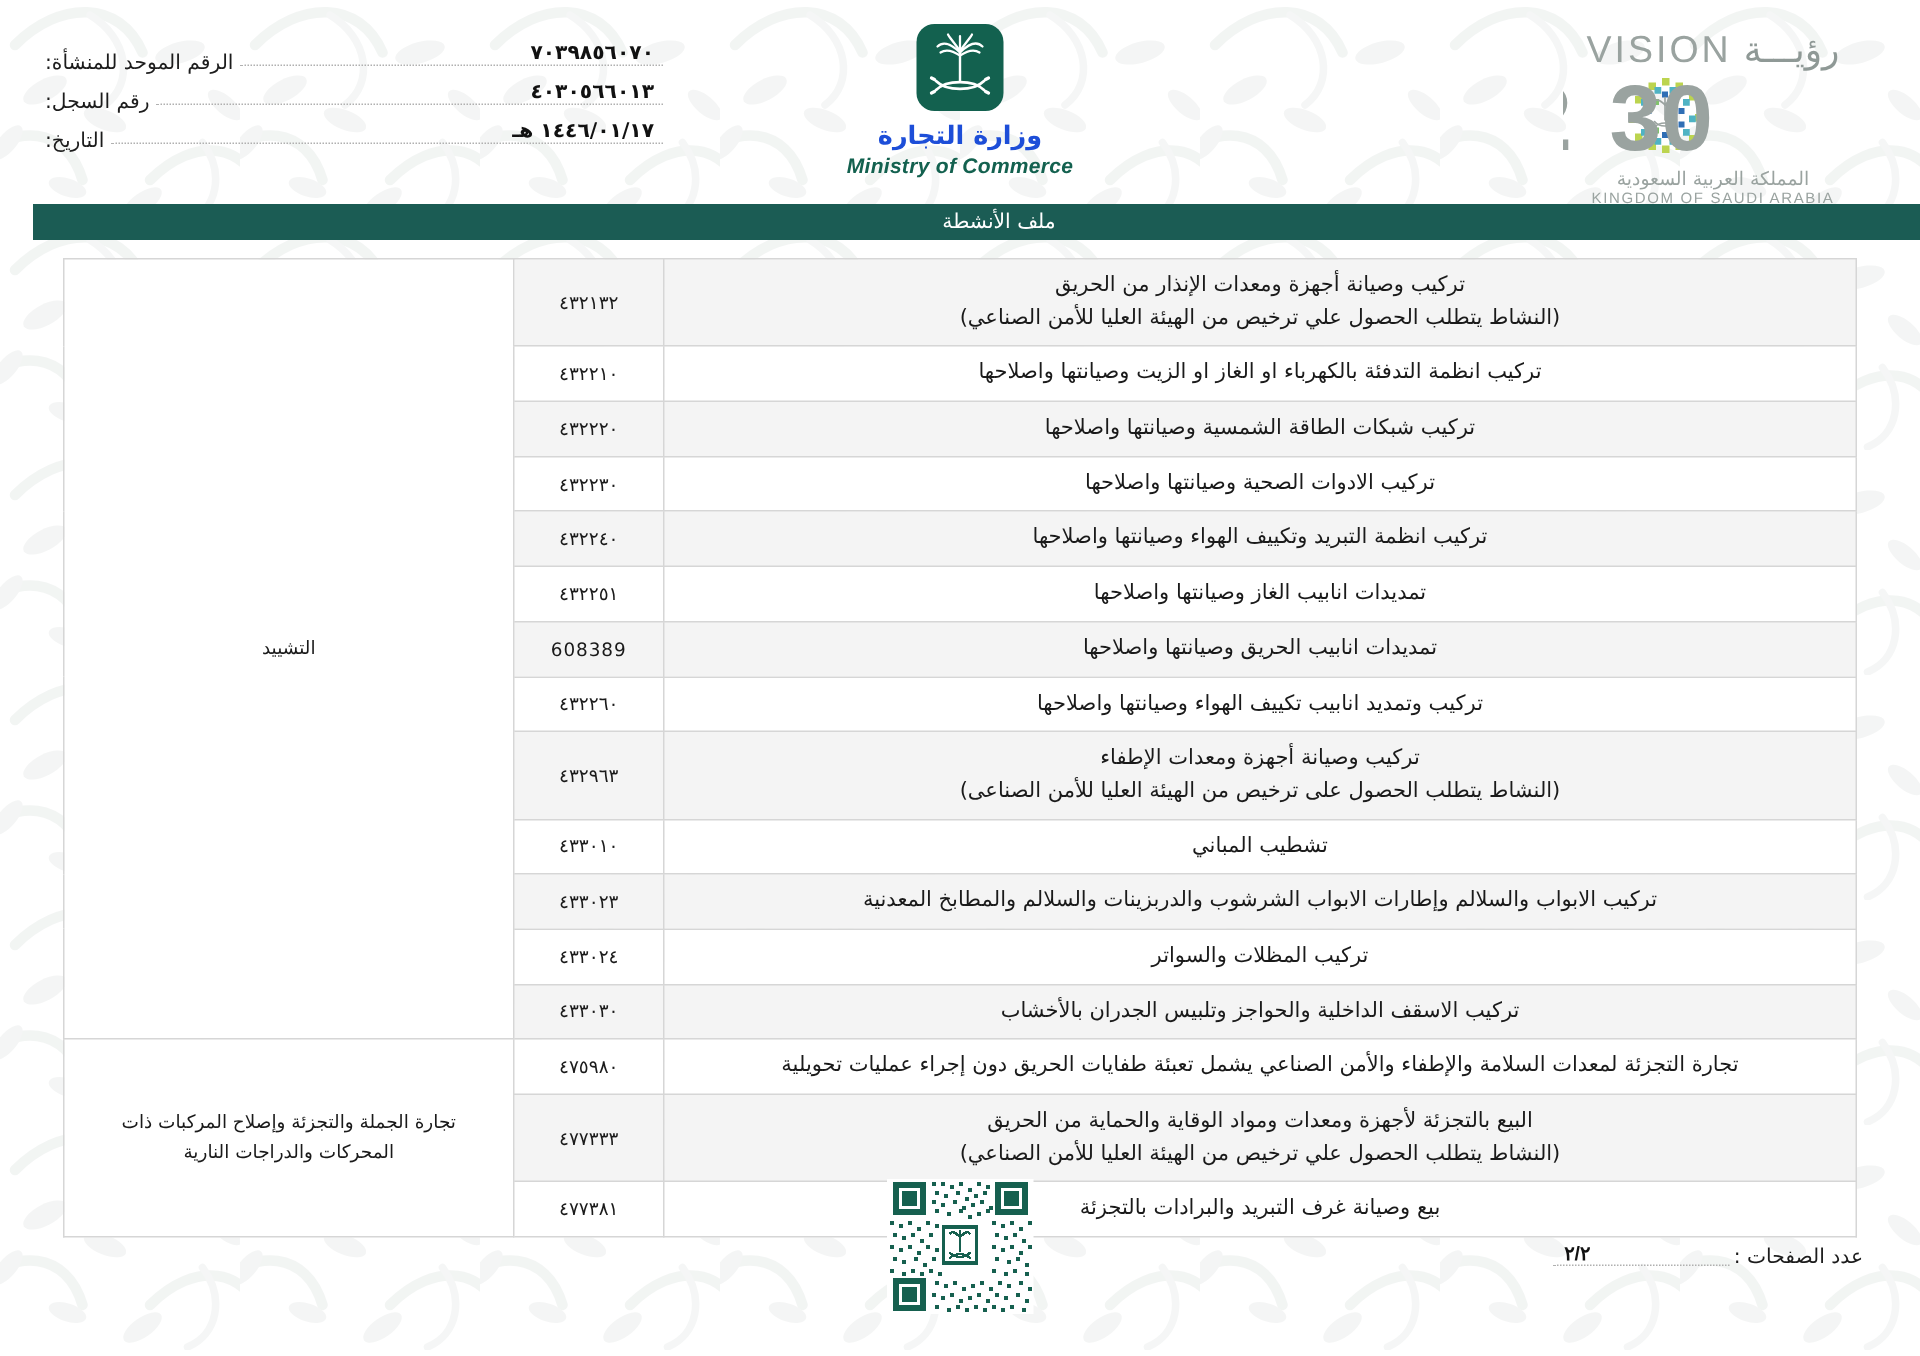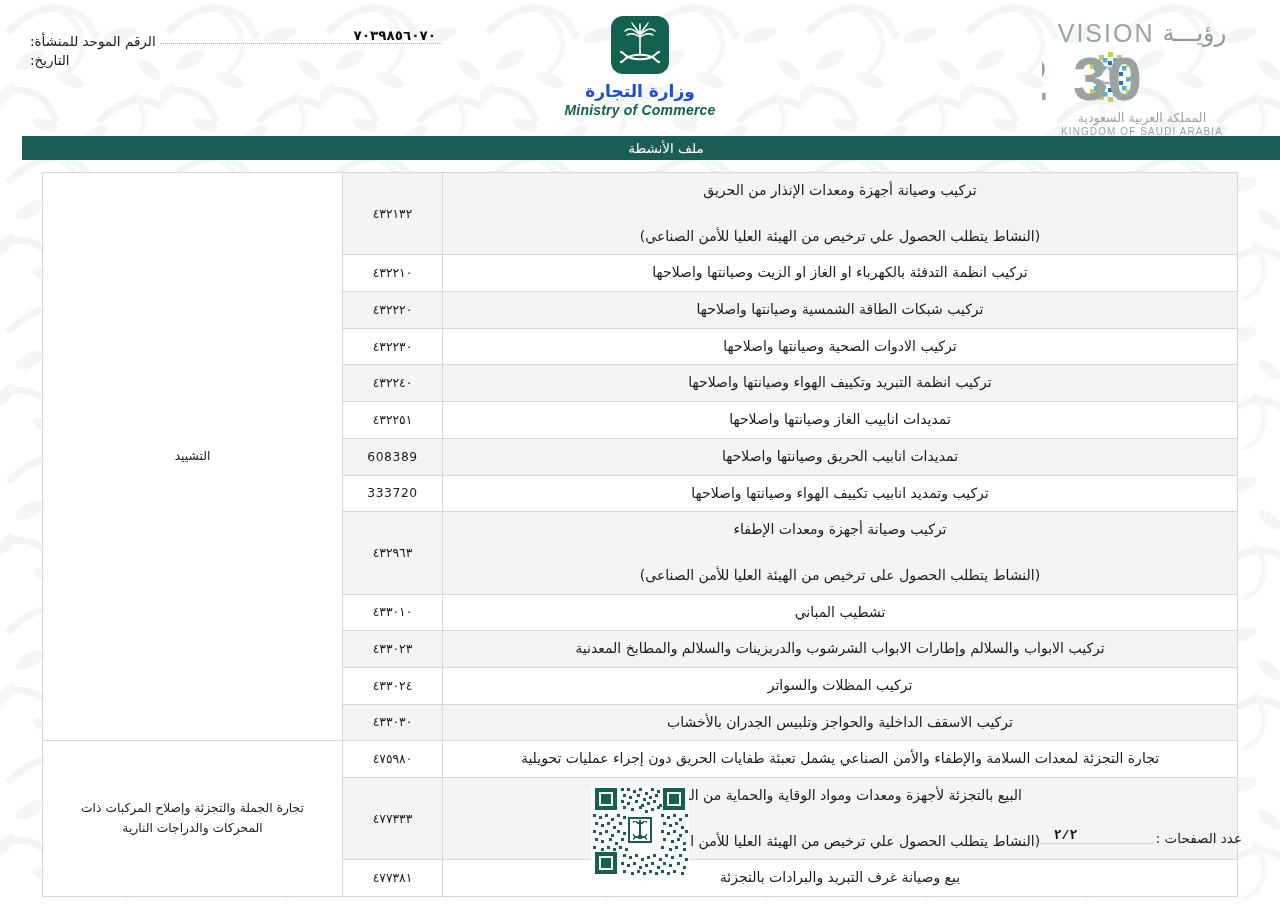--- a/index.html
+++ b/index.html
@@ -225,21 +225,21 @@
     font-size: 12.3px;
     padding: 20px 18px;
     line-height: 1.6;
     background: #ffffff;
   }
   tr.stripe td.cell-desc,
   tr.stripe td.cell-code { background: #f4f4f4; }
   tr.plain td.cell-desc,
   tr.plain td.cell-code  { background: #ffffff; }
 
-  .desc-line2 { display: block; margin-top: 24px; }
+  .desc-line2 { display: block; }
 
   
   .qr-wrap {
     position: absolute;
     top: 786px;
     left: 50%;
     transform: translateX(-50%);
     width: 98px;
     height: 90px;
   }
@@ -275,23 +275,22 @@
     left: 0; right: 0; bottom: 2px;
     border-bottom: 1.5px dotted #b0b0b0;
   }
   .pages-value {
     position: absolute;
     bottom: 3px;
     left: 8px;
     font-size: 13px;
     font-weight: 700;
     color: #111;
-    font-family: Liberation Mono, monospace;
+    font-family: Liberation Sans, sans-serif;
     white-space: nowrap;
-    margin-left: 11px;
   }
 </style>
 </head>
 <body>
 
 <svg id="watermark" viewBox="0 0 1280 904" preserveAspectRatio="none" aria-hidden="true">
   <defs>
     <pattern id="floral" x="0" y="0" width="160" height="150" patternUnits="userSpaceOnUse">
       <g fill="none" stroke="#e9edeb" stroke-width="7" stroke-linecap="round">
         <path d="M10 30 C 40 0, 80 0, 95 35"></path>
@@ -324,23 +323,34 @@
     <div class="meta-block">
 
       <div class="meta-row">
         <span class="meta-label">الرقم الموحد للمنشأة:</span>
         <span class="meta-dots-wrap">
           <span class="meta-dots-line"></span>
           <span class="meta-value">٧٠٣٩٨٥٦٠٧٠</span>
         </span>
       </div>
 
+      <div class="meta-row">
+        <span class="meta-label">رقم السجل:</span>
+        <span class="meta-dots-wrap">
+          <span class="meta-dots-line"></span>
+          <span class="meta-value">٤٠٣٠٥٦٦٠١٣</span>
+        </span>
+      </div>
 
       <div class="meta-row">
         <span class="meta-label">التاريخ:</span>
+        <span class="meta-dots-wrap">
+          <span class="meta-dots-line"></span>
+          <span class="meta-value">١٤٤٦/٠١/١٧ هـ</span>
+        </span>
       </div>
     </div>
 
     <div class="ministry-logo">
       <div class="emblem-box">
         <svg viewBox="0 0 58 58" width="58" height="58" aria-hidden="true">
           <g stroke="#ffffff" fill="none" stroke-width="1.5" stroke-linecap="round">
 
             <path d="M29 18 L29 38" stroke-width="1.6"></path>
 
@@ -482,21 +492,21 @@
           <td class="cell-code">٤٣٢٢٥١</td>
         </tr>
 
         <tr class="stripe">
           <td class="cell-desc">تمديدات انابيب الحريق وصيانتها واصلاحها</td>
           <td class="cell-code">608389</td>
         </tr>
 
         <tr class="plain">
           <td class="cell-desc">تركيب وتمديد انابيب تكييف الهواء وصيانتها واصلاحها</td>
-          <td class="cell-code">333720</td>
+          <td class="cell-code">٤٣٢٢٦٠</td>
         </tr>
 
         <tr class="stripe">
           <td class="cell-desc">
             <span>تركيب وصيانة أجهزة ومعدات الإطفاء</span>
             <span class="desc-line2">(النشاط يتطلب الحصول على ترخيص من الهيئة العليا للأمن الصناعى)</span>
           </td>
           <td class="cell-code">٤٣٢٩٦٣</td>
         </tr>
 

